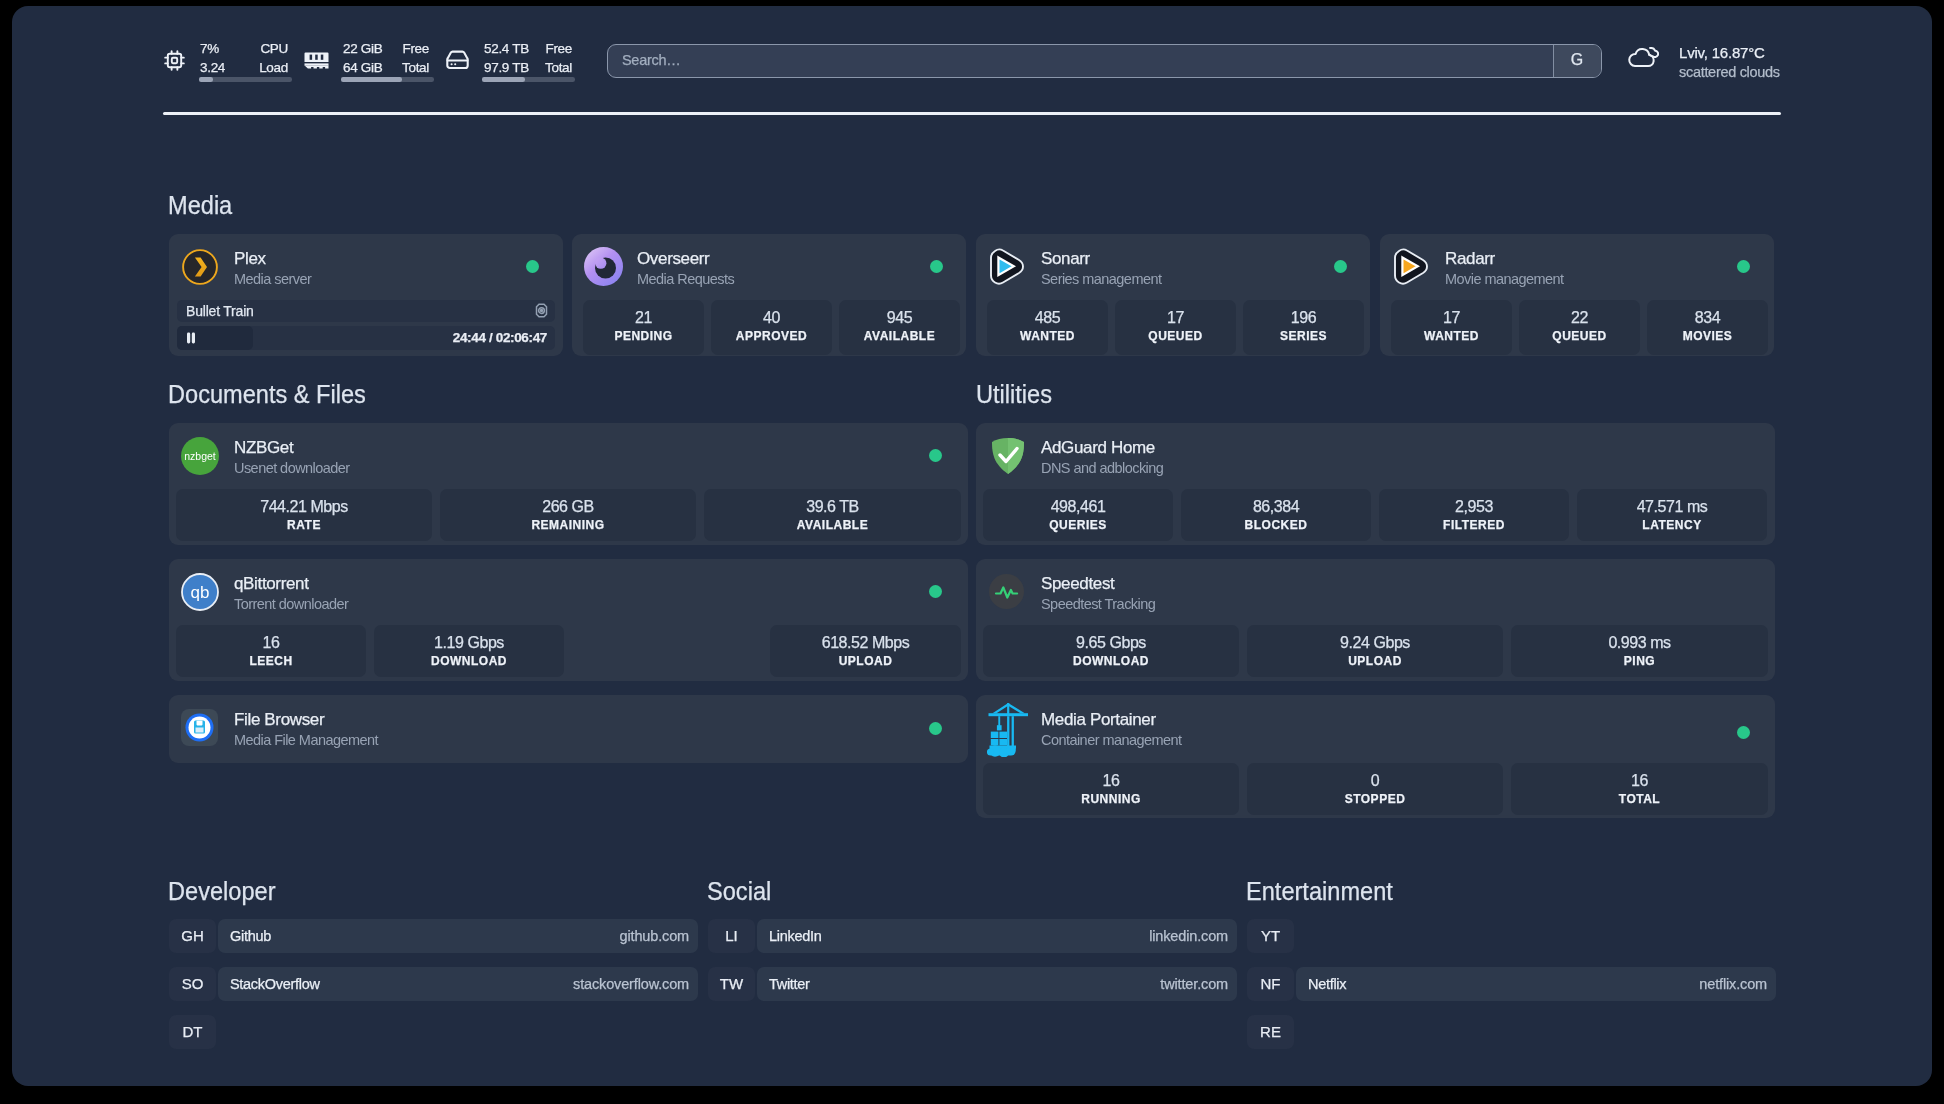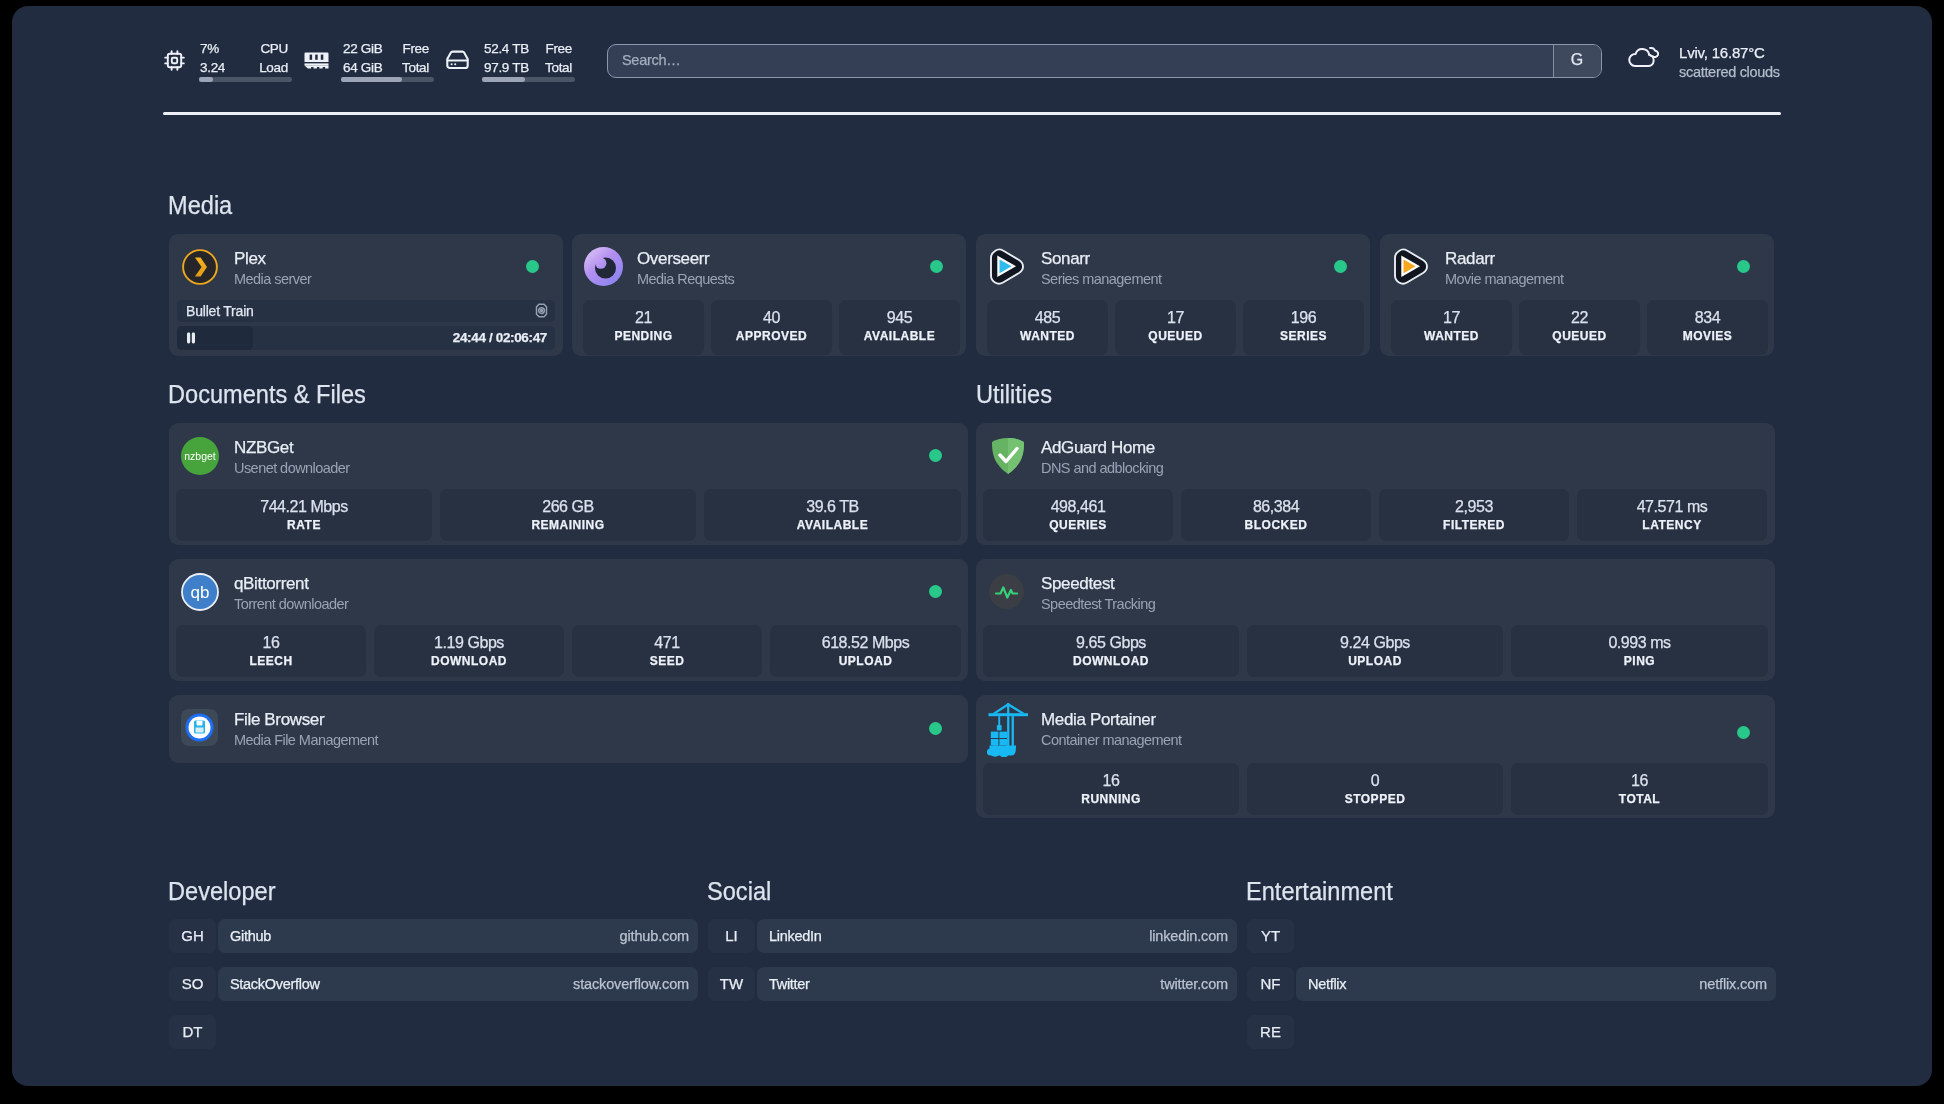--- a/index.html
+++ b/index.html
@@ -243,24 +243,20 @@
   <div class="sub" style="left:234px;top:596px;">Torrent downloader</div>
   <div class="dot" style="left:929px;top:585px;"></div>
   <div class="statbox" style="left:176px;top:625px;width:190px;height:52px;">
         <span class="sv">16</span>
         <span class="sl">LEECH</span>
       </div>
   <div class="statbox" style="left:374px;top:625px;width:190px;height:52px;">
         <span class="sv">1.19 Gbps</span>
         <span class="sl">DOWNLOAD</span>
       </div>
-  <div class="statbox" style="left:572px;top:625px;width:190px;height:52px;">
-        <span class="sv">471</span>
-        <span class="sl">SEED</span>
-      </div>
   <div class="statbox" style="left:770px;top:625px;width:191px;height:52px;">
         <span class="sv">618.52 Mbps</span>
         <span class="sl">UPLOAD</span>
       </div>
 
   <div class="card" style="left:976px;top:559px;width:799px;height:122px;"></div>
   <svg class="abs" style="left:989px;top:574px" width="35" height="35" viewBox="0 0 35 35">
     <circle cx="17.5" cy="17.5" r="17.5" fill="#3b3e44"></circle>
     <path d="M7 19.5 h4.5 l2.8 -6 l4 10 l3.6 -7.5 l1.7 3.5 h4.5" fill="none" stroke="#35d077" stroke-width="2.2" stroke-linecap="round" stroke-linejoin="round"></path>
   </svg>

